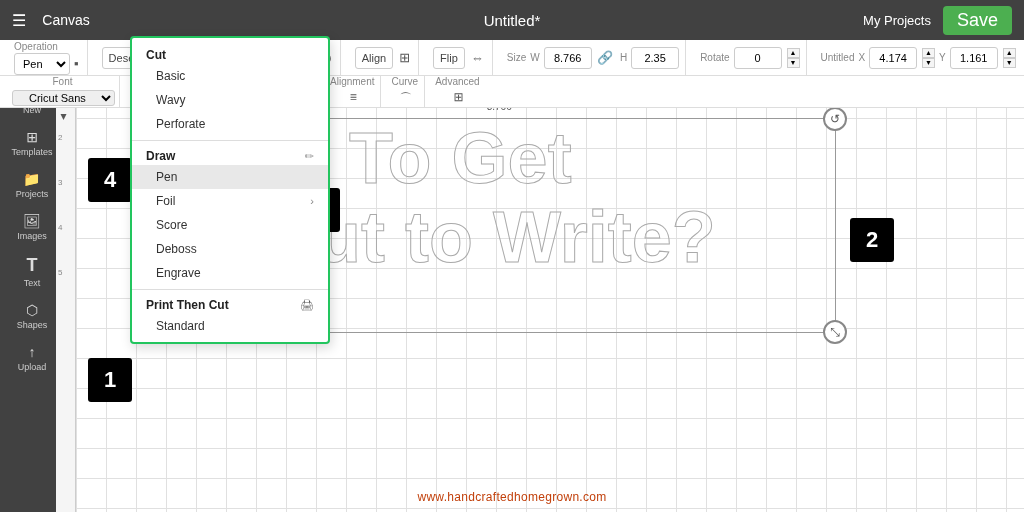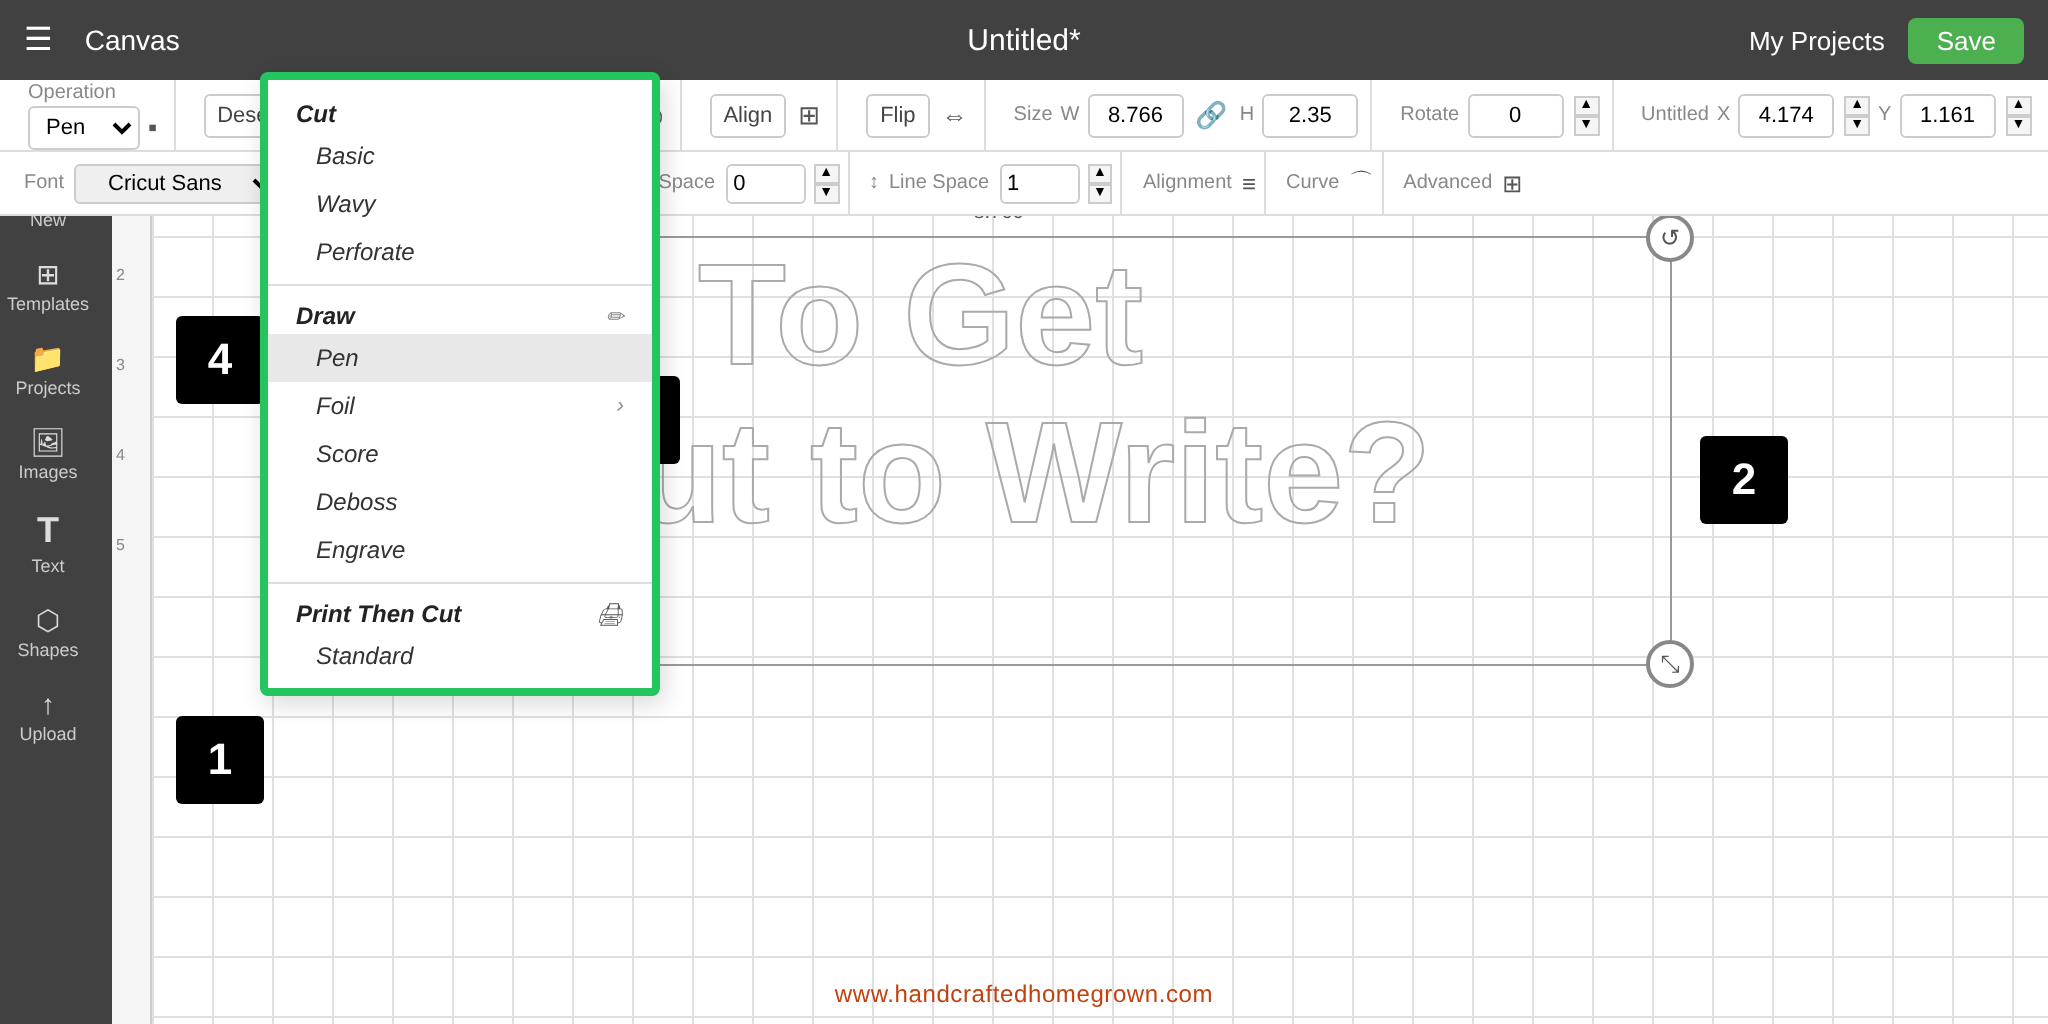--- a/index.html
+++ b/index.html
@@ -8,21 +8,21 @@
     
     #topbar {
       width: 100%; height: 40px; background: #414141; display: flex; align-items: center; padding: 0 12px; gap: 16px;
       position: relative; z-index: 100;
     }
     #topbar .hamburger { color: #fff; font-size: 16px; cursor: pointer; }
     #topbar .canvas-label { color: #fff; font-size: 14px; font-weight: 500; }
     #topbar .title { position: absolute; left: 50%; transform: translateX(-50%); color: #fff; font-size: 15px; font-weight: 400; }
     #topbar .right-btns { margin-left: auto; display: flex; gap: 12px; align-items: center; }
     #topbar .right-btns span { color: #fff; font-size: 13px; cursor: pointer; }
-    #topbar .save-btn { background: #4caf50; color: #fff; border: none; border-radius: 4px; padding: 4px 14px; font-size: 13px; cursor: pointer; }
+    #topbar .save-btn { background: #4caf50; color: #fff; border: none; border-radius: 4px; padding: 4px 14px; font-size: 18px; cursor: pointer; }
 
     
     #toolbar {
       width: 100%; height: 36px; background: #fff; border-bottom: 1px solid #ddd; display: flex; align-items: center; padding: 0 8px; gap: 8px; z-index: 99; position: relative;
     }
     .toolbar-section { display: flex; align-items: center; gap: 4px; padding: 0 6px; border-right: 1px solid #ddd; height: 100%; }
     .toolbar-section:last-child { border-right: none; }
     .toolbar-label { font-size: 10px; color: #888; white-space: nowrap; }
     .toolbar-select { font-size: 11px; border: 1px solid #ccc; border-radius: 3px; padding: 1px 4px; background: #fff; cursor: pointer; height: 22px; }
     .toolbar-btn { font-size: 11px; border: 1px solid #ccc; border-radius: 3px; padding: 1px 6px; background: #fff; cursor: pointer; height: 22px; color: #444; }
@@ -31,26 +31,26 @@
     .spin-group { display: flex; flex-direction: column; margin-left: 1px; }
     .spin-group button { font-size: 7px; height: 10px; border: 1px solid #ccc; background: #f5f5f5; cursor: pointer; padding: 0 2px; line-height: 1; }
 
     
     #toolbar2 {
       width: 100%; height: 32px; background: #fff; border-bottom: 1px solid #ddd; display: flex; align-items: center; padding: 0 8px; gap: 6px; z-index: 98; position: relative;
     }
     .t2-label { font-size: 10px; color: #888; margin-right: 2px; }
     .t2-input { width: 40px; font-size: 11px; border: 1px solid #ccc; border-radius: 3px; padding: 1px 3px; height: 20px; }
     .t2-icon { font-size: 12px; color: #555; cursor: pointer; }
-    .t2-section { display: flex; align-items: center; padding: 0 4px; border-right: 1px solid #ddd; height: 100%; gap: 3px; }
+    .t2-section { display: flex; align-items: center; padding: 0 4px; border-right: 1px solid #ddd; height: 100%; gap: 3px; flex-direction: column; }
     .t2-section:last-child { border-right: none; }
 
     
     #sidebar {
-      position: absolute; left: 0; top: 68px; width: 56px; height: calc(512px - 68px); background: #414141; display: flex; flex-direction: column; align-items: flex-start; padding-top: 8px; gap: 2px; z-index: 50;
+      position: absolute; left: 0; top: 68px; width: 56px; height: calc(512px - 68px); background: #414141; display: flex; flex-direction: column; align-items: flex-end; padding-top: 8px; gap: 2px; z-index: 50;
     }
     .sidebar-item { display: flex; flex-direction: column; align-items: center; gap: 2px; padding: 6px 4px; cursor: pointer; border-radius: 4px; width: 48px; }
     .sidebar-item .s-icon { font-size: 18px; color: #ddd; }
     .sidebar-item .s-label { font-size: 9px; color: #ccc; text-align: center; }
 
     
     #canvas-area {
       position: absolute; left: 56px; top: 68px; width: calc(1024px - 56px); height: calc(512px - 68px); background: #e8e8e8; overflow: hidden;
     }
 
@@ -93,23 +93,22 @@
     
     .circle-btn {
       position: absolute; width: 24px; height: 24px; border-radius: 50%;
       background: #fff; border: 2px solid #888; display: flex; align-items: center; justify-content: center;
       cursor: pointer; z-index: 10; font-size: 12px; color: #555;
     }
 
     
     #operation-dropdown {
       position: absolute; top: 36px; left: 130px; width: 200px; background: #fff;
-      border: 4px solid #22c55e; border-radius: 4px; box-shadow: 2px 4px 12px rgba(0,0,0,0.15); z-index: 200;
+      border: 2px solid #22c55e; border-radius: 4px; box-shadow: 2px 4px 12px rgba(0,0,0,0.15); z-index: 200;
       padding: 4px 0;
-      font-style: italic;
     }
     .menu-section-label { font-size: 12px; font-weight: 700; color: #222; padding: 6px 14px 2px; }
     .menu-item {
       font-size: 12px; color: #333; padding: 5px 14px 5px 24px; cursor: pointer; display: flex; align-items: center; justify-content: space-between;
     }
     .menu-item.active { background: #e8e8e8; font-weight: 500; }
     .menu-separator { height: 1px; background: #ddd; margin: 4px 0; }
     .menu-item .arrow { color: #888; font-size: 11px; }
 
     

